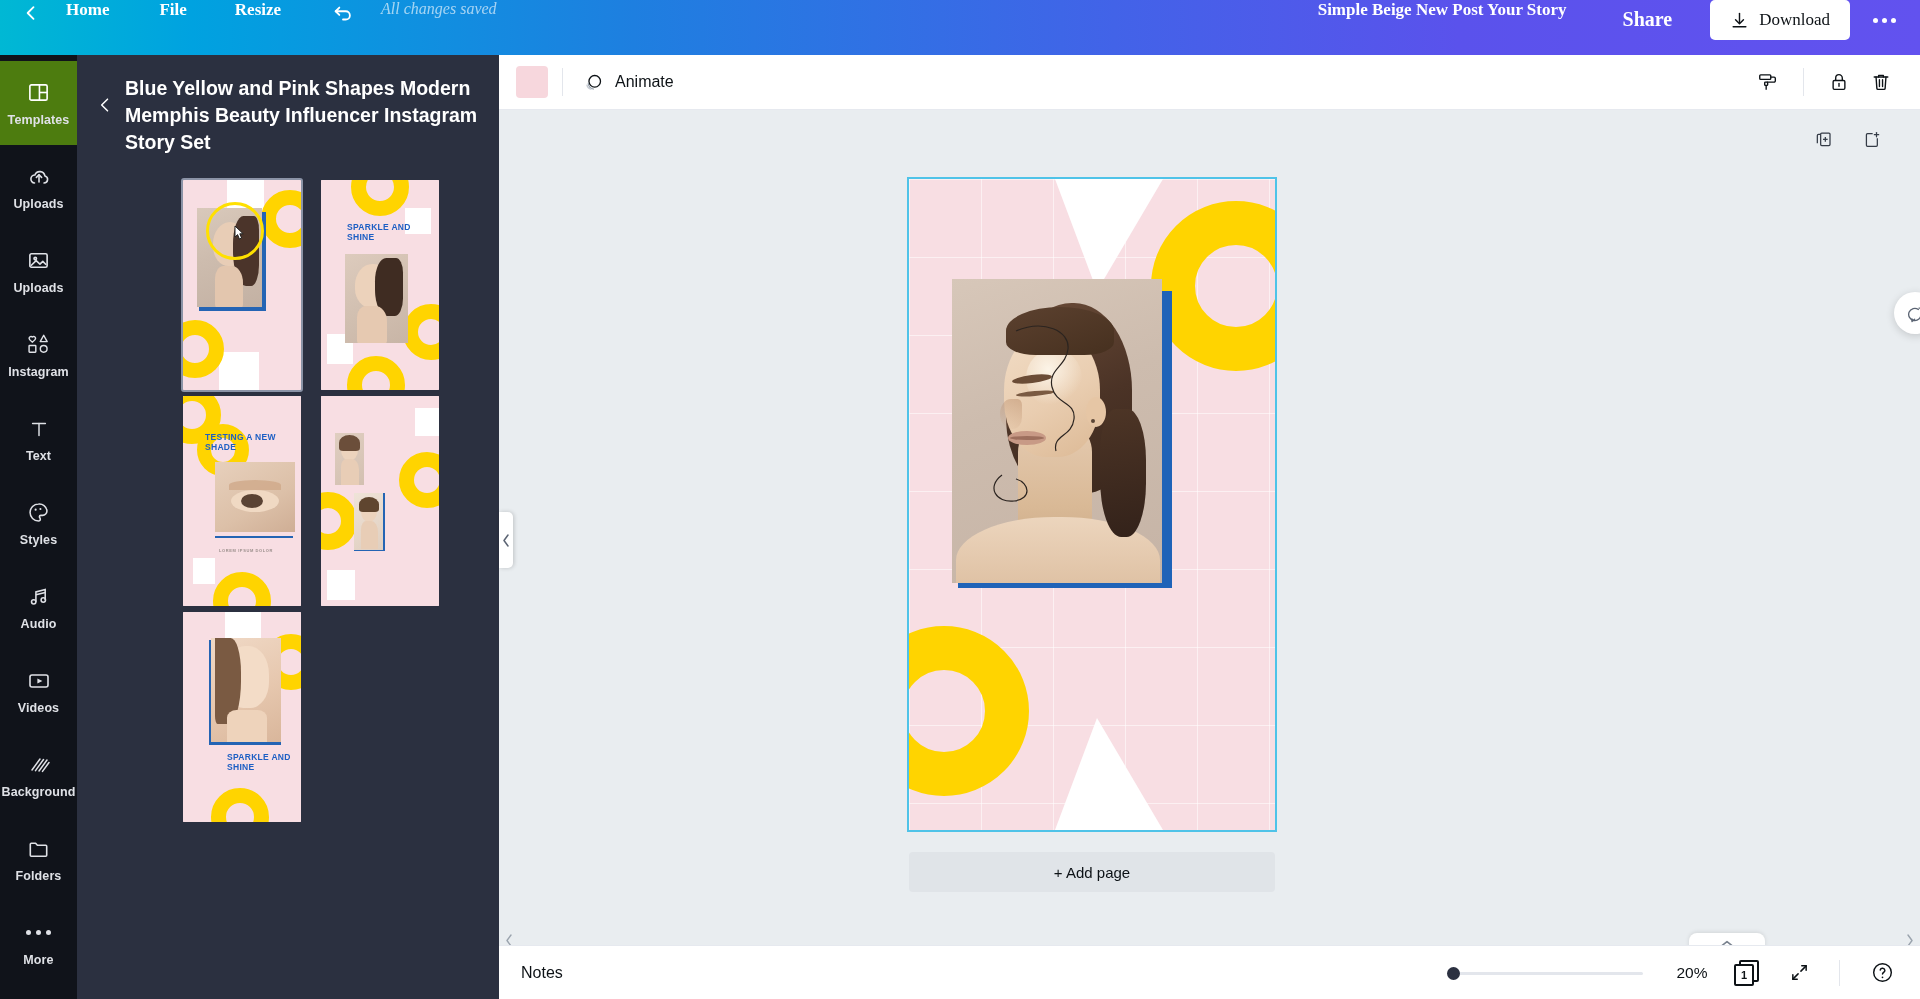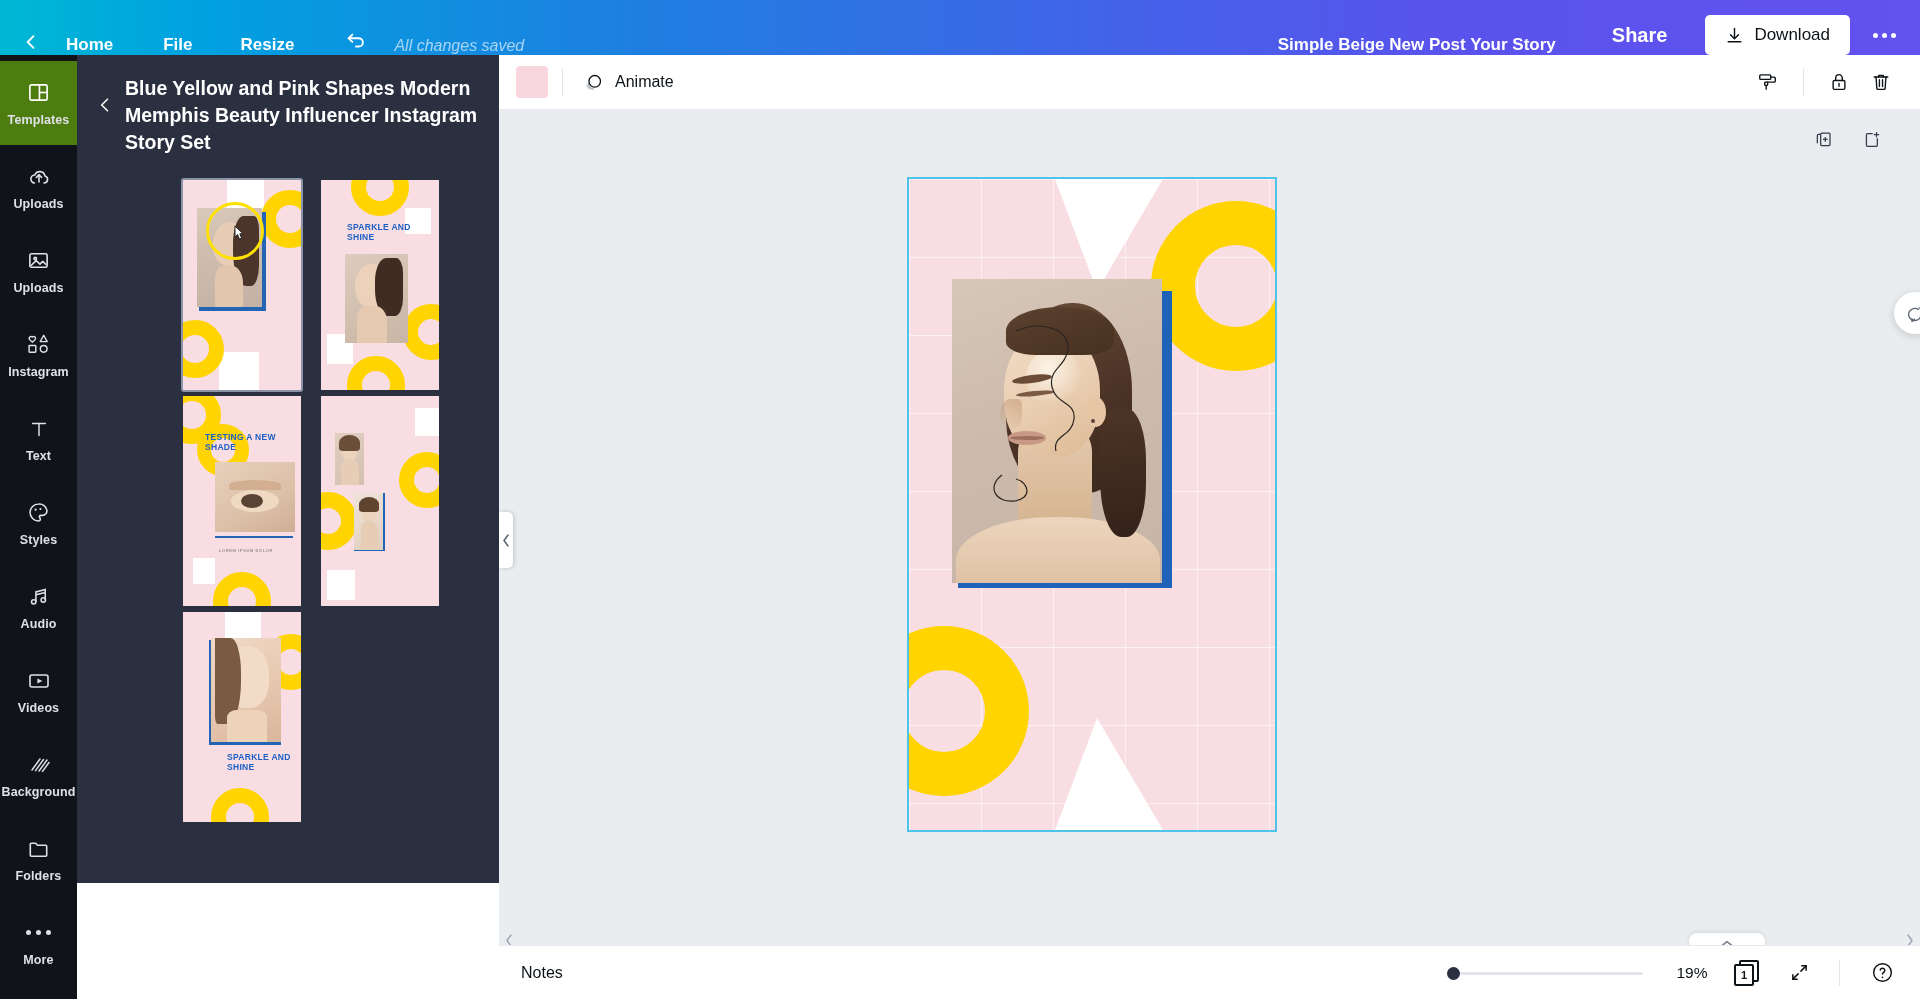--- a/index.html
+++ b/index.html
@@ -7,22 +7,23 @@
     width: 1920px; height: 999px;
     font-family: "Liberation Sans", sans-serif;
     overflow: hidden;
     background: #ffffff;
   }
 
   
   .topbar {
     position: absolute; top: 0; left: 0; width: 1920px; height: 55px;
     background: linear-gradient(90deg, #00b8d4 0%, #00a2e0 10%, #1e7fe0 33%, #4263e8 58%, #5a52ec 76%, #6252ef 100%);
-    display: flex; align-items: flex-end;
+    display: flex; align-items: flex-start;
     z-index: 40;
+    font-family: Liberation Serif, serif;
   }
   .tb-back { margin-left: 18px; display:flex; align-items:center; justify-content:center; width:26px; height:26px; cursor:pointer; }
   .tb-item {
     color: #fff; font-size: 17px; font-weight: 700;
     padding: 0 0; margin-left: 22px; cursor: pointer; white-space: nowrap;
   }
   .tb-item.file { margin-left: 50px; }
   .tb-item.resize { margin-left: 48px; }
   .tb-undo { margin-left: 48px; width: 28px; height: 28px; display:flex; align-items:center; justify-content:center; cursor:pointer; }
   .tb-saved {
@@ -61,21 +62,21 @@
     width: 77px; height: 84px; display:flex; flex-direction: column;
     align-items: center; justify-content: center; gap: 7px; cursor: pointer;
     color: #dfe1e6;
   }
   .rail-item.active { background: #4d7c0f; }
   .rail-label { font-size: 12.5px; font-weight: 700; letter-spacing: .1px; }
   .rail-ico { width: 26px; height: 26px; display:flex; align-items:center; justify-content:center; }
 
   
   .panel {
-    position: absolute; top: 55px; left: 77px; width: 422px; height: 828px;
+    position: absolute; top: 55px; left: 77px; width: 422px; height: 944px;
     background: #2b3040; z-index: 25; color: #fff;
     display:flex; flex-direction: column;
   }
   .panel-head {
     display:flex; align-items:flex-start; padding: 14px 14px 2px 14px;
   }
   .panel-back {
     width: 28px; height: 28px; flex: 0 0 28px; margin-top: 22px;
     display:flex; align-items:center; justify-content:center; cursor:pointer;
   }
@@ -602,20 +603,21 @@
 
   <div class="comment-btn">
     <svg width="21" height="21" viewBox="0 0 24 24" fill="none" stroke="#5b6473" stroke-width="1.5" stroke-linecap="round" stroke-linejoin="round">
       <path d="M18.2 12.6a7 7 0 1 1-2.9-5.2"></path>
       <path d="M11 18.6 8 21.2v-3.1"></path>
       <line x1="18.4" y1="3.4" x2="18.4" y2="8.2"></line>
         <line x1="16" y1="5.8" x2="20.8" y2="5.8"></line>
     </svg>
   </div>
 
+  <div class="addpage">+ Add page</div>
 
   <div class="handle-pill">
     <svg width="14" height="8" viewBox="0 0 14 8" fill="none" stroke="#7a838f" stroke-width="1.6" stroke-linecap="round" stroke-linejoin="round">
         <polyline points="1 6.4 7 1.6 13 6.4"></polyline>
       </svg>
   </div>
 
   <div class="scroll-l" style="left:6px;">
     <svg width="9" height="13" viewBox="0 0 9 13" fill="none" stroke="#9aa3ad" stroke-width="1.4" stroke-linecap="round" stroke-linejoin="round">
         <polyline points="6 1 2 6.5 6 12"></polyline>
@@ -629,21 +631,21 @@
 </div>
 
 <div class="bottombar">
   <div class="notes">Notes</div>
 
   <div class="bb-right">
     <div class="zoom-slider">
       <div class="zs-track"></div>
       <div class="zs-knob"></div>
     </div>
-    <div class="zoom-pct">19%</div>
+    <div class="zoom-pct">20%</div>
     <div class="bb-ico">
       <div class="pagecount">
         <div class="b b1"></div>
         <div class="b b2">
             <span>1</span>
           </div>
       </div>
     </div>
     <div class="bb-ico">
       <svg width="21" height="21" viewBox="0 0 24 24" fill="none" stroke="#0d1216" stroke-width="1.7" stroke-linecap="round" stroke-linejoin="round">

